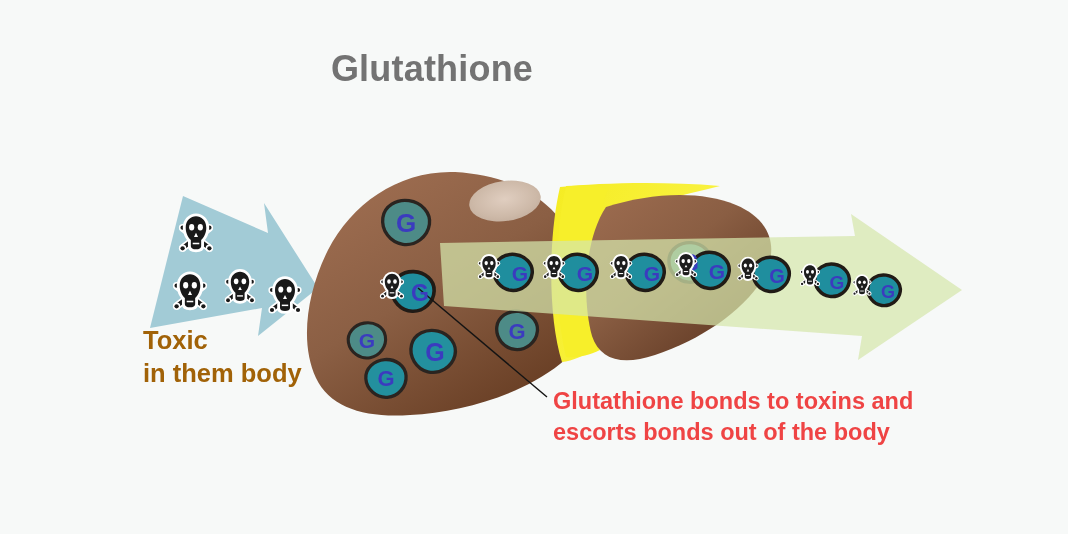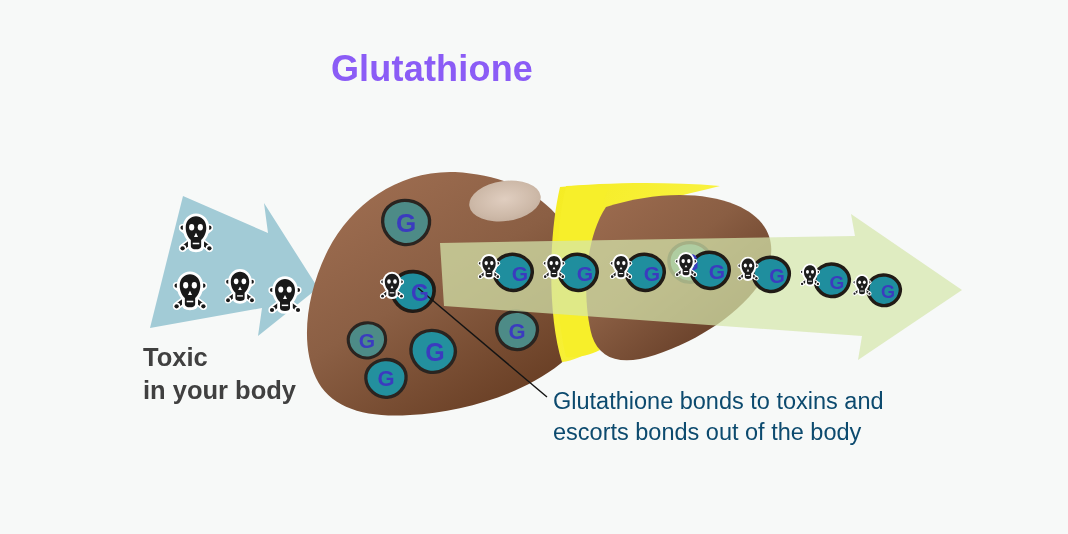--- a/index.html
+++ b/index.html
@@ -9,31 +9,31 @@
     font-family:"Liberation Sans", sans-serif;
     overflow:hidden;
     position:relative;
   }
   #stage{position:absolute;left:0;top:0;width:1068px;height:534px;}
   svg.layer{position:absolute;left:0;top:0;width:1068px;height:534px;}
   .txt{position:absolute;}
   #title{
     left:0;top:48px;width:864px;text-align:center;
     font-size:36px;font-weight:bold;letter-spacing:.2px;
-    color:#8b5cf6;
+    color:#737373;
   }
   #toxic-label{
-    left:143px;top:341px;width:230px;
+    left:143px;top:324px;width:230px;
     font-size:25.5px;font-weight:bold;line-height:1.30;
-    color:#404040;
+    color:#a16207;
   }
   #escort-label{
     left:553px;top:386px;width:430px;
-    font-size:23.5px;font-weight:normal;line-height:1.32;
-    color:#0c4a6e;
+    font-size:23.5px;font-weight:bold;line-height:1.32;
+    color:#ef4444;
   }
 </style>
 </head>
 <body>
 
 <div id="stage">
 
   <svg class="layer" viewBox="0 0 1068 534">
     <defs>
 
@@ -294,21 +294,21 @@
       <g transform="translate(392,289) scale(0.86)">
           <use href="#skullSmall"></use>
         </g>
     </g>
   </svg>
 
   <div class="txt" id="title">Glutathione</div>
 
   <div class="txt" id="toxic-label">
     <div>Toxic</div>
-    <div>in your body</div>
+    <div>in them body</div>
   </div>
 
   <div class="txt" id="escort-label">
     <div>Glutathione bonds to toxins and</div>
     <div>escorts bonds out of the body</div>
   </div>
 
 </div>
 
 </body></html>

